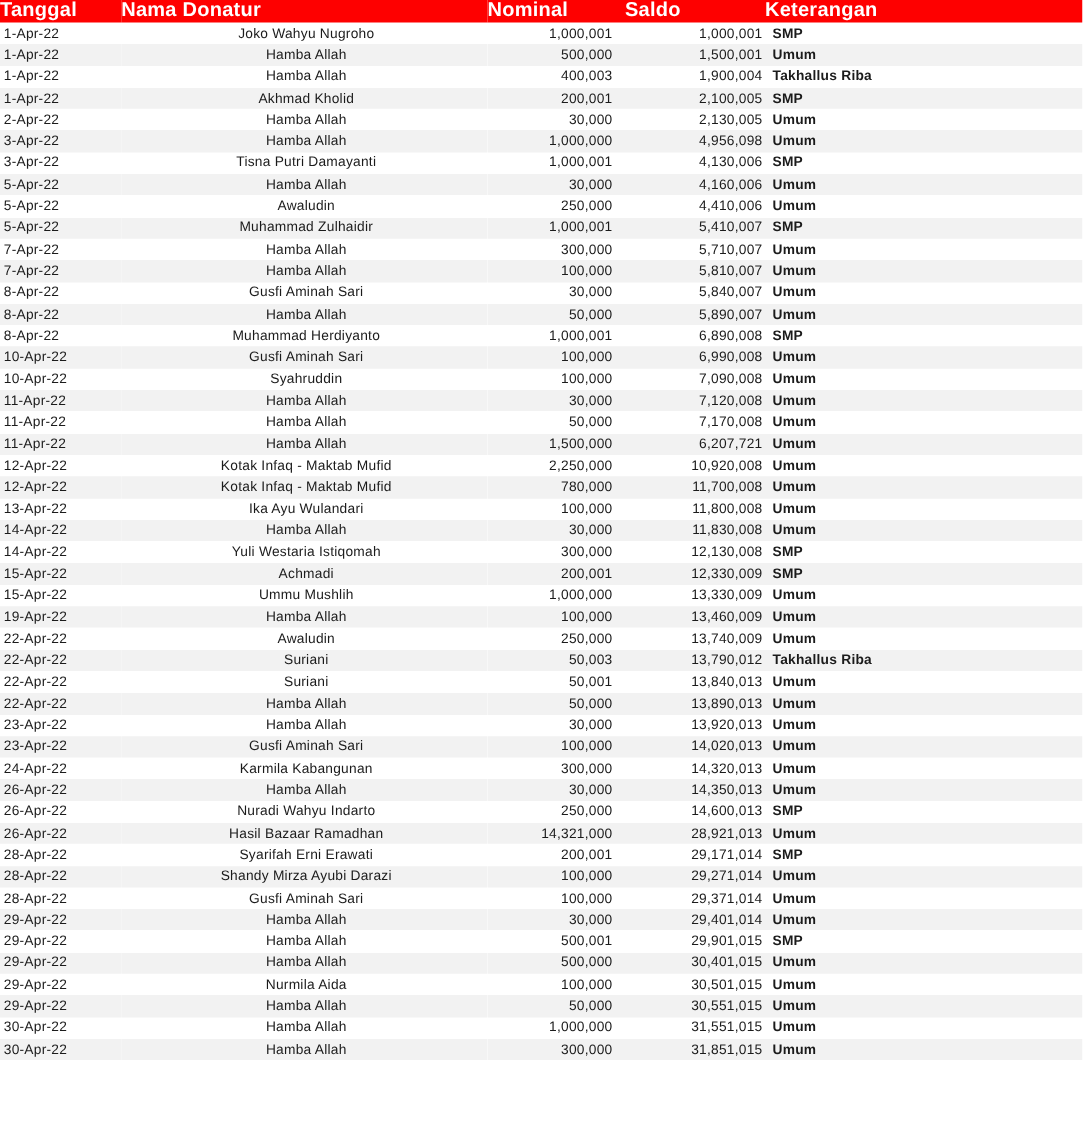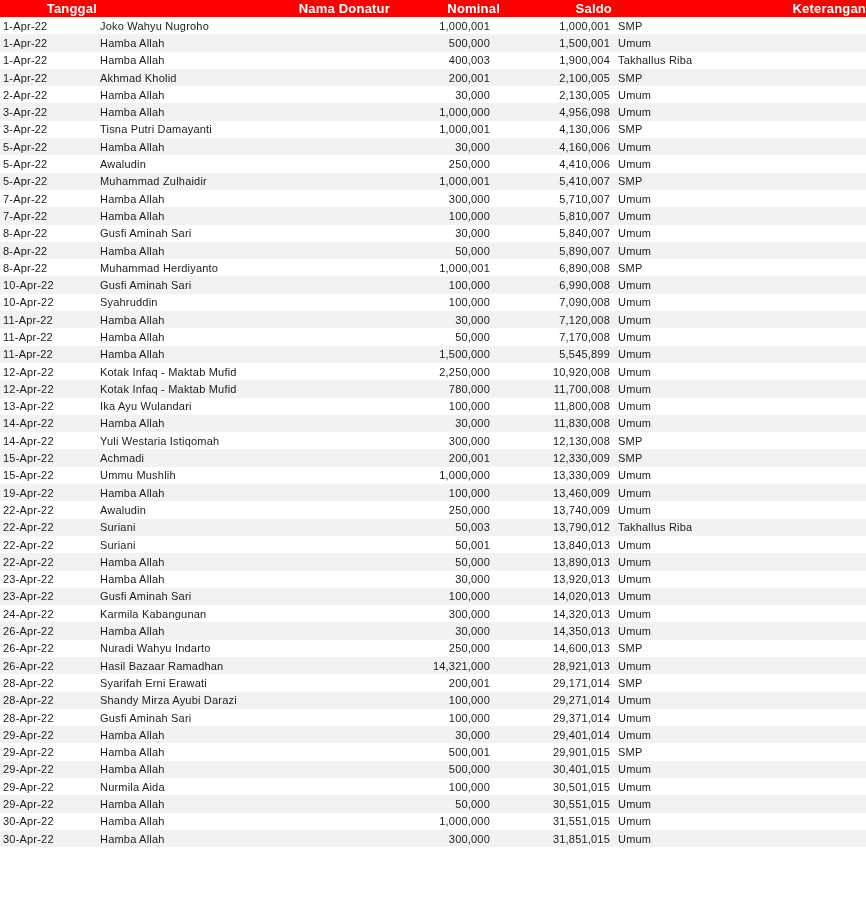--- a/index.html
+++ b/index.html
@@ -11,35 +11,35 @@
   html,body{margin:0;padding:0;}
   body{
     width:866px;height:902px;background:#ffffff;overflow:hidden;
     font-family:"Liberation Sans", sans-serif;
   }
   table{
     border-collapse:collapse;table-layout:fixed;width:866px;
   }
   th{
     background:var(--header-bg);color:var(--header-text);
-    font-size:13px;font-weight:bold;height:17px;padding:0;
-    text-align:right;letter-spacing:0.2px;white-space:nowrap;
+    font-size:16px;font-weight:bold;height:17px;padding:0;
+    text-align:left;letter-spacing:0.2px;white-space:nowrap;
   }
   th.col-keterangan{}
   td{
     font-size:11px;color:var(--row-text);height:17.3px;padding:0;
     white-space:nowrap;overflow:hidden;letter-spacing:0.2px;
     vertical-align:middle;
   }
   tbody tr:nth-child(even){background:var(--row-stripe);}
   td.col-tanggal{padding-left:3px;}
-  td.col-nama_donatur{padding-left:3px;}
+  td.col-nama_donatur{padding-left:3px;text-align:center;}
   td.col-nominal{text-align:right;padding-right:10px;}
   td.col-saldo{text-align:right;padding-right:2px;}
-  td.col-keterangan{padding-left:6px;}
+  td.col-keterangan{padding-left:6px;font-weight:bold;}
 </style>
 </head>
 <body>
 
 <table>
   <colgroup>
     <col style="width:97px">
     <col style="width:293px">
     <col style="width:110px">
     <col style="width:112px">
@@ -185,21 +185,21 @@
         <td class="col-tanggal">11-Apr-22</td>
         <td class="col-nama_donatur">Hamba Allah</td>
         <td class="col-nominal">50,000</td>
         <td class="col-saldo">7,170,008</td>
         <td class="col-keterangan">Umum</td>
       </tr>
       <tr>
         <td class="col-tanggal">11-Apr-22</td>
         <td class="col-nama_donatur">Hamba Allah</td>
         <td class="col-nominal">1,500,000</td>
-        <td class="col-saldo">5,545,899</td>
+        <td class="col-saldo">6,207,721</td>
         <td class="col-keterangan">Umum</td>
       </tr>
       <tr>
         <td class="col-tanggal">12-Apr-22</td>
         <td class="col-nama_donatur">Kotak Infaq - Maktab Mufid</td>
         <td class="col-nominal">2,250,000</td>
         <td class="col-saldo">10,920,008</td>
         <td class="col-keterangan">Umum</td>
       </tr>
       <tr>

